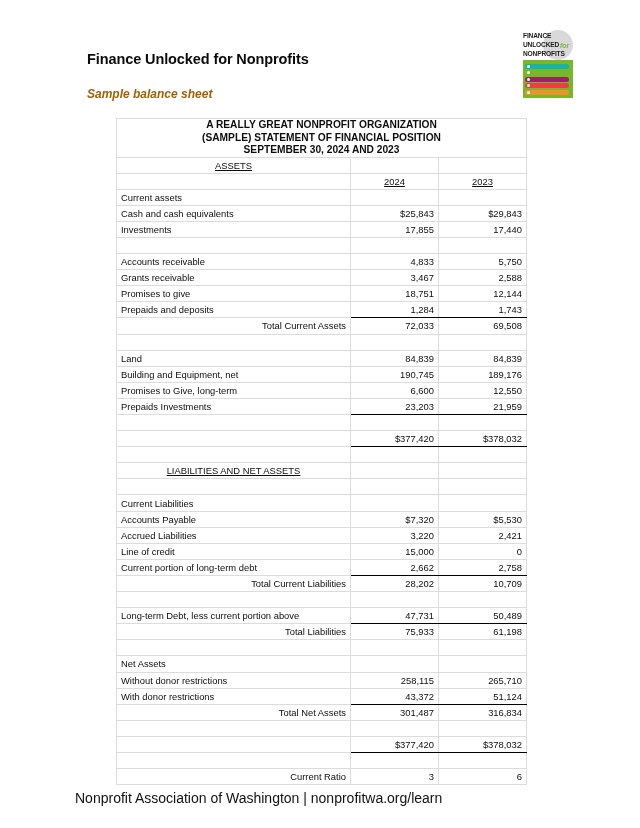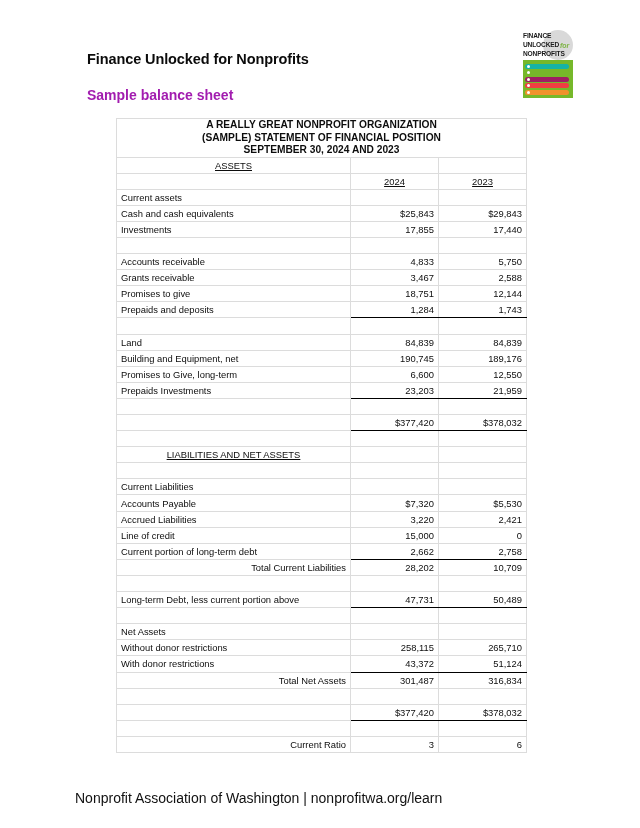--- a/index.html
+++ b/index.html
@@ -30,23 +30,24 @@
     font-size: 14.5px;
     font-weight: bold;
     letter-spacing: -0.1px;
     color: #0b0b0b;
     white-space: nowrap;
   }
   #doc-subtitle {
     position: absolute;
     left: 75px;
     top: 87px;
-    font-size: 14px;
+    font-size: 12px;
     font-weight: bold;
-    color: #a21caf;
+    font-style: italic;
+    color: #a16207;
     white-space: nowrap;
   }
 
   
   #logo {
     position: absolute;
     left: 511px;
     top: 30px;
     width: 50px;
     height: 68px;
@@ -266,20 +267,25 @@
       <td class="num">18,751</td>
       <td class="num">12,144</td>
     </tr>
 
     <tr>
       <td class="ind1">Prepaids and deposits</td>
       <td class="num bline">1,284</td>
       <td class="num bline">1,743</td>
     </tr>
 
+    <tr>
+      <td class="right">Total Current Assets</td>
+      <td class="num tline">72,033</td>
+      <td class="num tline">69,508</td>
+    </tr>
 
     <tr>
       <td></td>
       <td class="tline"></td>
       <td class="tline"></td>
     </tr>
 
     <tr>
       <td>Land</td>
       <td class="num">84,839</td>
@@ -375,20 +381,25 @@
       <td class="tline"></td>
       <td class="tline"></td>
     </tr>
 
     <tr>
       <td>Long-term Debt, less current portion above</td>
       <td class="num bline">47,731</td>
       <td class="num bline">50,489</td>
     </tr>
 
+    <tr>
+      <td class="right">Total Liabilities</td>
+      <td class="num tline">75,933</td>
+      <td class="num tline">61,198</td>
+    </tr>
 
     <tr>
       <td></td>
       <td></td>
       <td></td>
     </tr>
 
     <tr>
       <td>Net Assets</td>
       <td></td>

